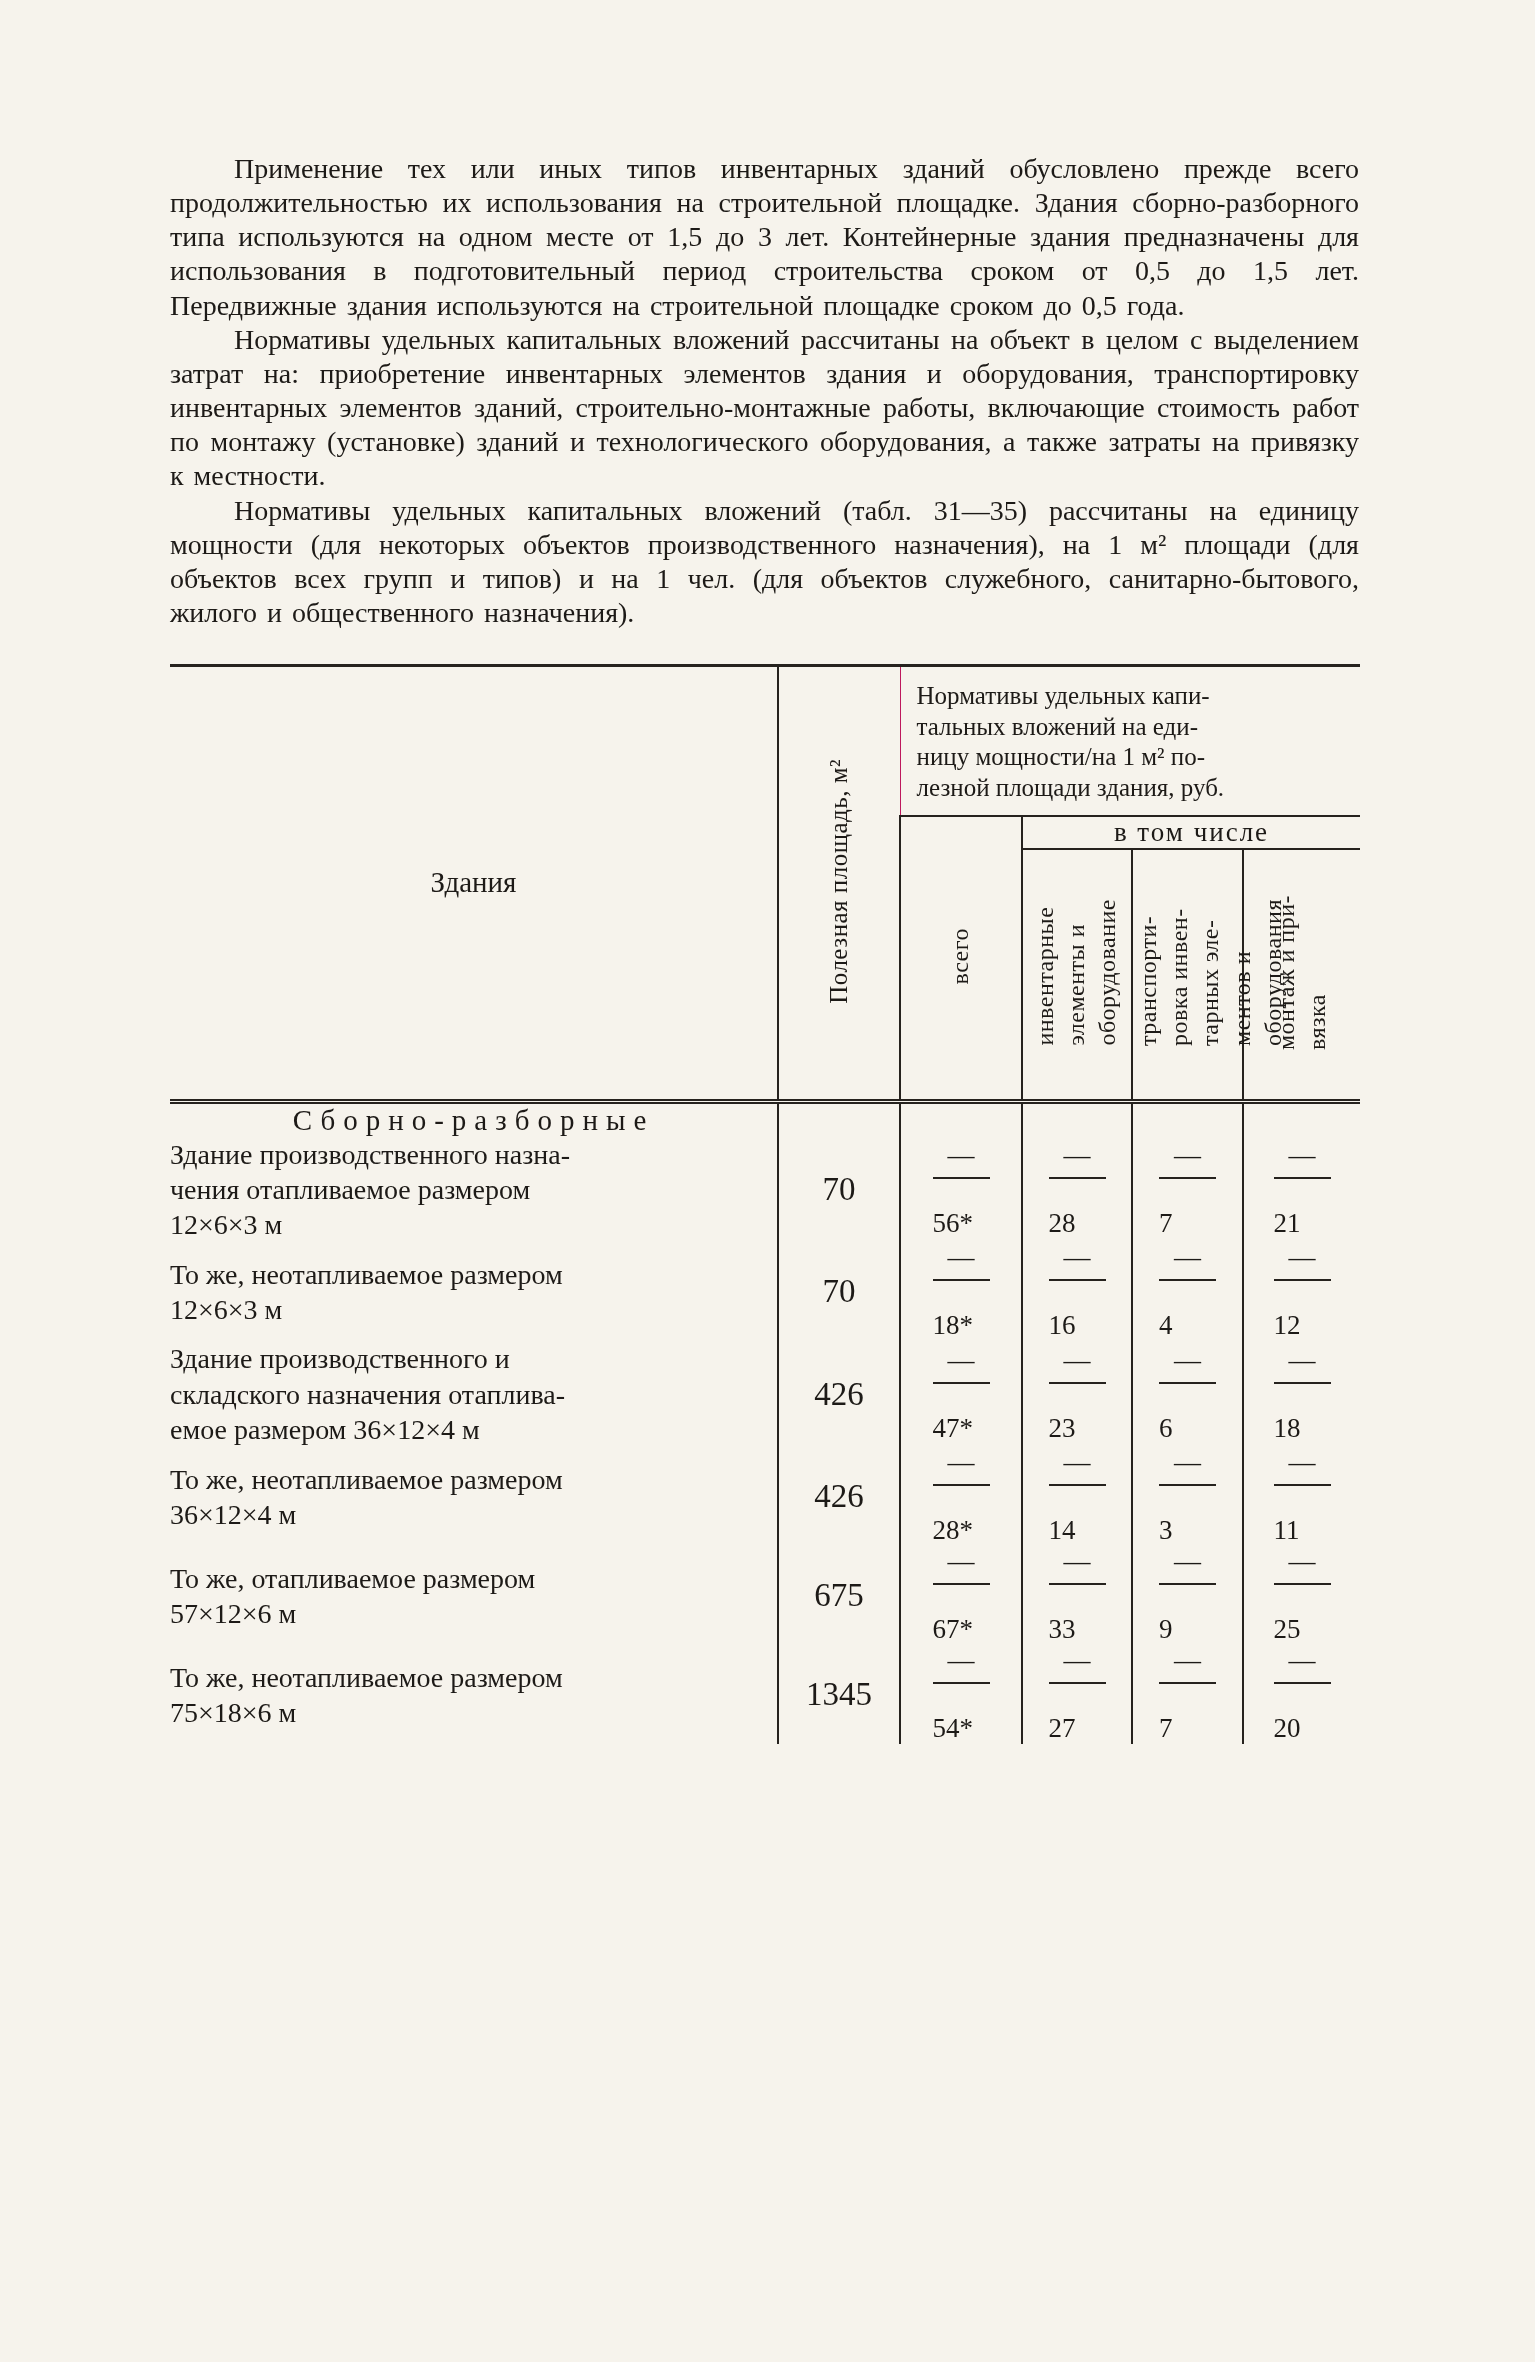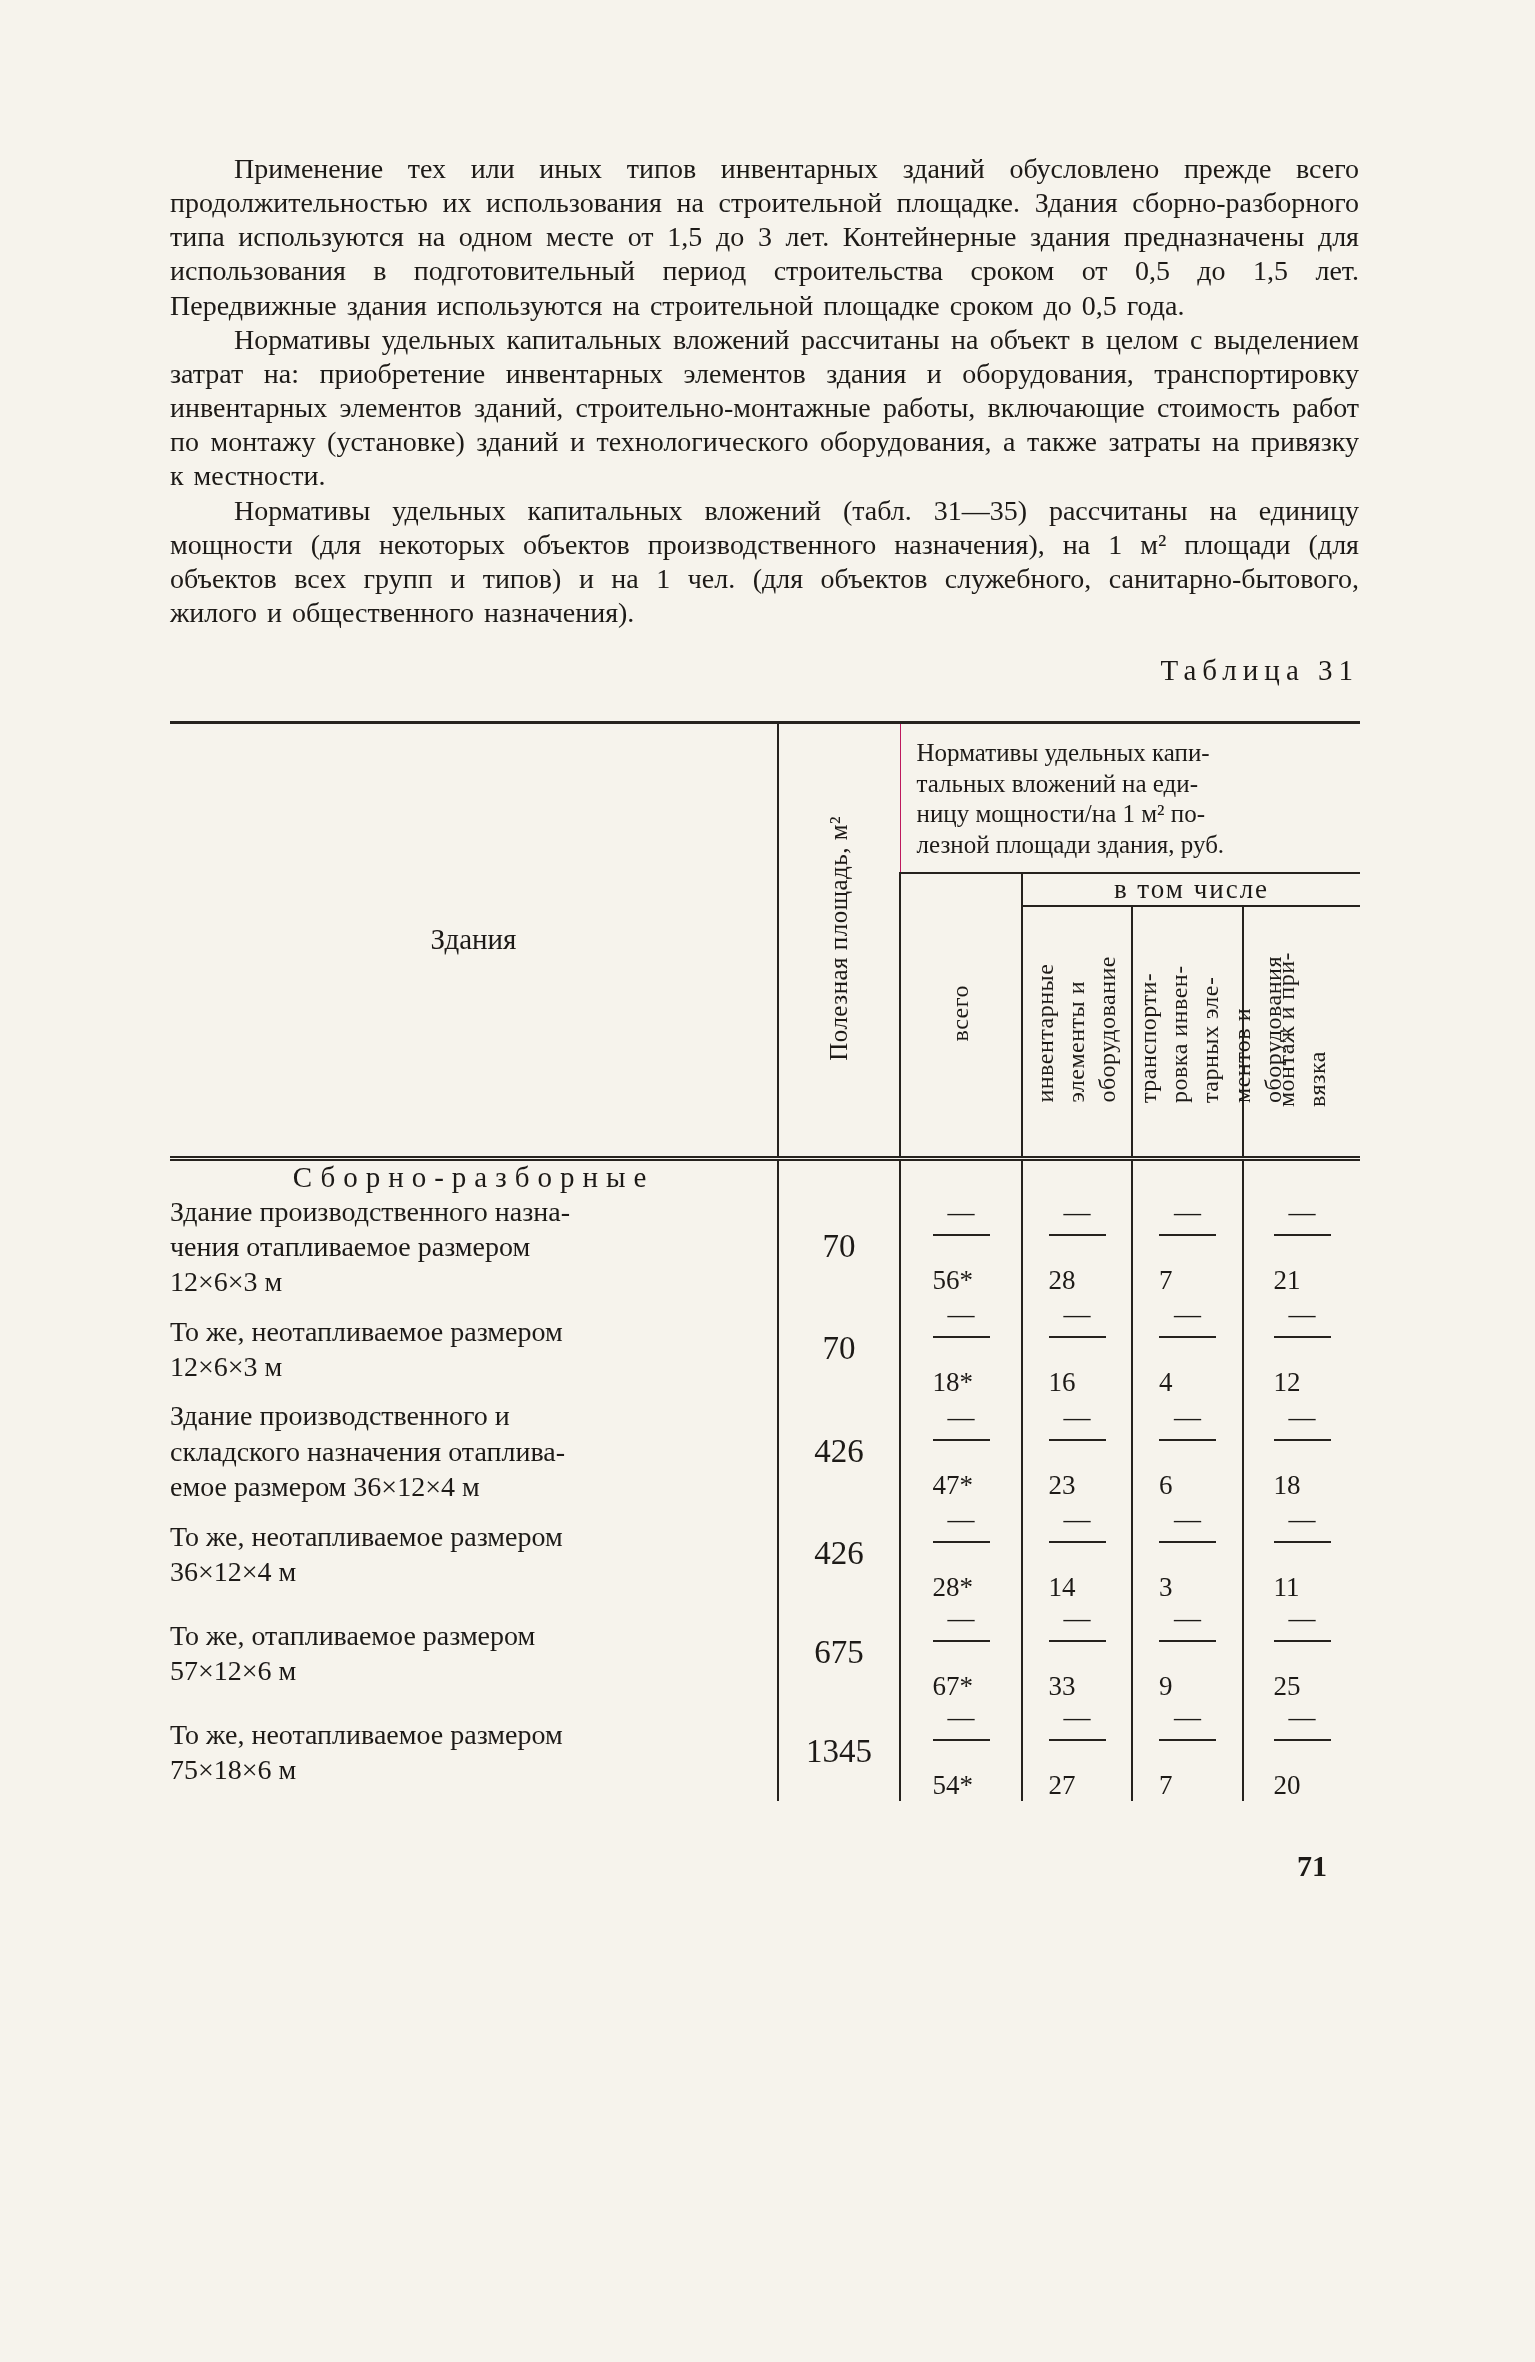--- a/index.html
+++ b/index.html
@@ -152,21 +152,20 @@
 </head>
 <body>
 
 <div class="page">
   <div class="content">
 
     <p class="para">Применение тех или иных типов инвентарных зданий обусловлено прежде всего продолжительностью их использования на строительной площадке. Здания сборно-разборного типа используются на одном месте от 1,5 до 3 лет. Контейнерные здания предназначены для использования в подготовительный период строительства сроком от 0,5 до 1,5 лет. Передвижные здания используются на строительной площадке сроком до 0,5 года.</p>
     <p class="para">Нормативы удельных капитальных вложений рассчитаны на объект в целом с выделением затрат на: приобретение инвентарных элементов здания и оборудования, транспортировку инвентарных элементов зданий, строительно-монтажные работы, включающие стоимость работ по монтажу (установке) зданий и технологического оборудования, а также затраты на привязку к местности.</p>
     <p class="para">Нормативы удельных капитальных вложений (табл. 31—35) рассчитаны на единицу мощности (для некоторых объектов производственного назначения), на 1 м² площади (для объектов всех групп и типов) и на 1 чел. (для объектов служебного, санитарно-бытового, жилого и общественного назначения).</p>
 
-    <div class="table-label">Таблица 31</div>
 
     <table class="t">
       <colgroup>
         <col style="width:608px">
         <col style="width:122px">
         <col style="width:122px">
         <col style="width:110px">
         <col style="width:111px">
         <col style="width:117px">
       </colgroup>
@@ -279,15 +278,14 @@
 75×18×6 м</td>
           <td class="area-cell">1345</td>
           <td class="val"><span class="frac"><span class="num">—</span><span class="den">54*</span></span></td>
           <td class="val"><span class="frac"><span class="num">—</span><span class="den">27</span></span></td>
           <td class="val"><span class="frac"><span class="num">—</span><span class="den">7</span></span></td>
           <td class="val"><span class="frac"><span class="num">—</span><span class="den">20</span></span></td>
         </tr>
       </tbody>
     </table>
 
-    <div class="pagenum">71</div>
   </div>
 </div>
 
 </body></html>

